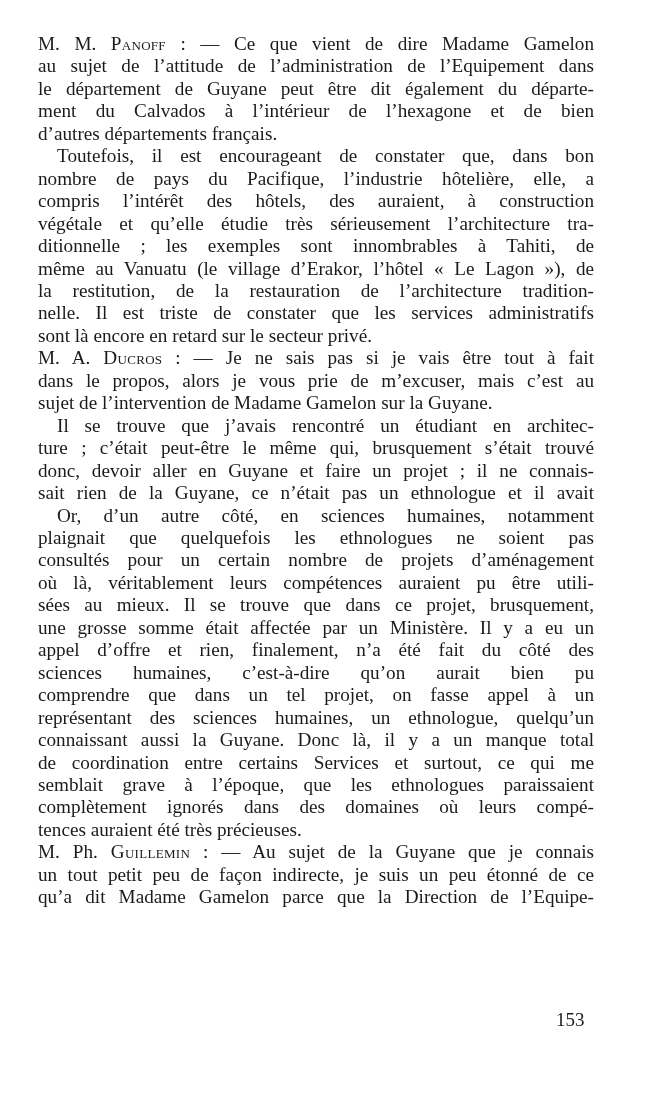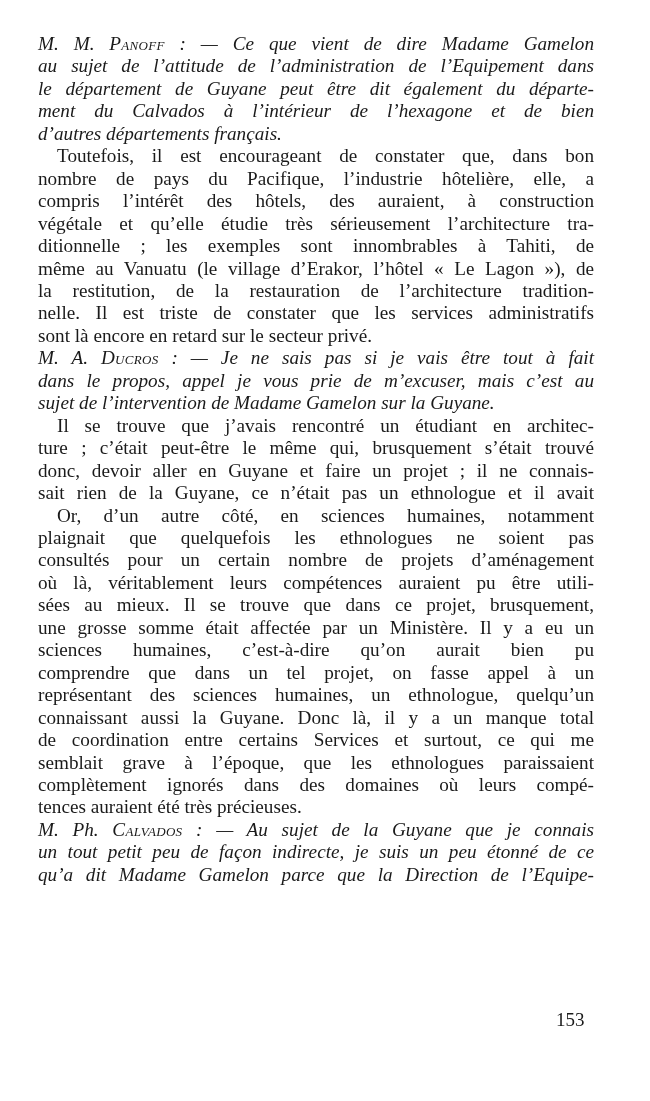--- a/index.html
+++ b/index.html
@@ -26,21 +26,20 @@
       font-size: 19.2px;
       line-height: 22.45px;
       text-align: justify;
       hyphens: manual;
     }
     .para.speech {
       margin-top: 21px;
     }
     .para.speech:first-child {
       margin-top: 0;
-      font-style: italic;
     }
     .line {
       display: block;
       text-align: justify;
       text-align-last: justify;
       white-space: nowrap;
     }
     .line.last {
       text-align-last: left;
     }
@@ -82,50 +81,51 @@
       <span class="line">même au Vanuatu (le village d’Erakor, l’hôtel « Le Lagon »), de</span>
       <span class="line">la restitution, de la restauration de l’architecture tradition-</span>
       <span class="line">nelle. Il est triste de constater que les services administratifs</span>
       <span class="line last">sont là encore en retard sur le secteur privé.</span>
     </p>
   </div>
 
   <div class="speech">
     <p class="para speech">
       <span class="line"><span>M. A. </span><span class="smallcaps">Ducros</span><span> : — </span><span>Je ne sais pas si je vais être tout à fait</span></span>
-      <span class="line">dans le propos, appel je vous prie de m’excuser, mais c’est au</span>
+      <span class="line">dans le propos, alors je vous prie de m’excuser, mais c’est au</span>
       <span class="line last">sujet de l’intervention de Madame Gamelon sur la Guyane.</span>
     </p>
     <p class="para">
       <span class="line indent">Il se trouve que j’avais rencontré un étudiant en architec-</span>
       <span class="line">ture ; c’était peut-être le même qui, brusquement s’était trouvé</span>
       <span class="line">donc, devoir aller en Guyane et faire un projet ; il ne connais-</span>
       <span class="line">sait rien de la Guyane, ce n’était pas un ethnologue et il avait</span>
     </p>
     <p class="para">
       <span class="line indent">Or, d’un autre côté, en sciences humaines, notamment</span>
       <span class="line">plaignait que quelquefois les ethnologues ne soient pas</span>
       <span class="line">consultés pour un certain nombre de projets d’aménagement</span>
       <span class="line">où là, véritablement leurs compétences auraient pu être utili-</span>
       <span class="line">sées au mieux. Il se trouve que dans ce projet, brusquement,</span>
       <span class="line">une grosse somme était affectée par un Ministère. Il y a eu un</span>
+      <span class="line">appel d’offre et rien, finalement, n’a été fait du côté des</span>
       <span class="line">sciences humaines, c’est-à-dire qu’on aurait bien pu</span>
       <span class="line">comprendre que dans un tel projet, on fasse appel à un</span>
       <span class="line">représentant des sciences humaines, un ethnologue, quelqu’un</span>
       <span class="line">connaissant aussi la Guyane. Donc là, il y a un manque total</span>
       <span class="line">de coordination entre certains Services et surtout, ce qui me</span>
       <span class="line">semblait grave à l’époque, que les ethnologues paraissaient</span>
       <span class="line">complètement ignorés dans des domaines où leurs compé-</span>
       <span class="line last">tences auraient été très précieuses.</span>
     </p>
   </div>
 
   <div class="speech">
     <p class="para speech">
-      <span class="line"><span>M. Ph. </span><span class="smallcaps">Calvados</span><span> : — </span><span>Au sujet de la Guyane que je connais</span></span>
+      <span class="line"><span>M. Ph. </span><span class="smallcaps">Guillemin</span><span> : — </span><span>Au sujet de la Guyane que je connais</span></span>
       <span class="line">un tout petit peu de façon indirecte, je suis un peu étonné de ce</span>
       <span class="line">qu’a dit Madame Gamelon parce que la Direction de l’Equipe-</span>
     </p>
   </div>
 
 </div>
 
 <div class="page-number">153</div>
 
 </body></html>

